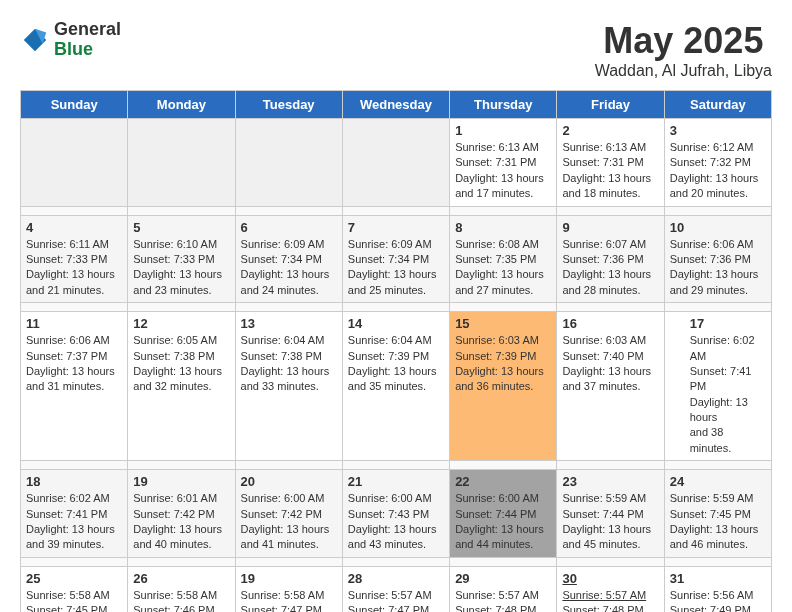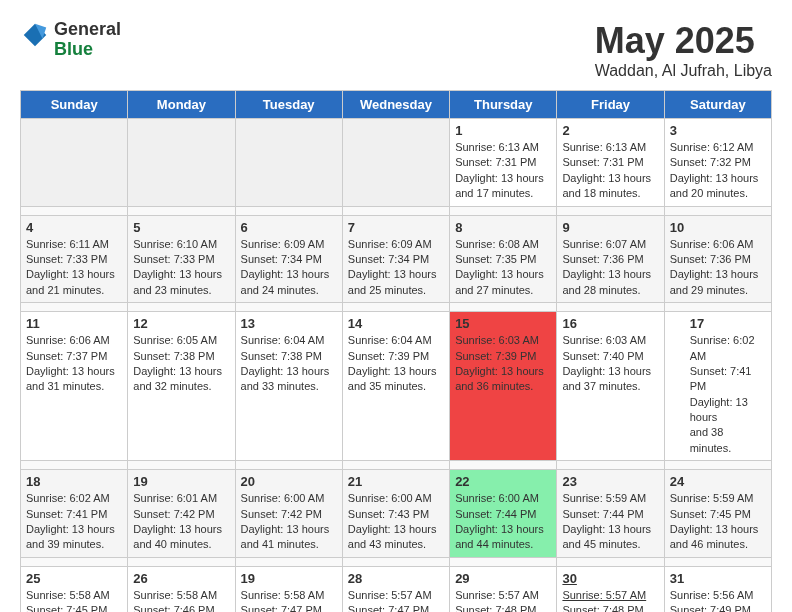--- a/index.html
+++ b/index.html
@@ -11,21 +11,21 @@
       padding: 20px;
     }
     .header {
       display: flex;
       justify-content: space-between;
       align-items: flex-start;
       margin-bottom: 10px;
     }
     .logo {
       display: flex;
-      align-items: flex-start;
+      align-items: center;
     }
     .logo-text {
       display: flex;
       flex-direction: column;
       line-height: 1.1;
     }
     .logo-general {
       font-size: 18px;
       font-weight: bold;
       color: #333;
@@ -34,21 +34,21 @@
       font-size: 18px;
       font-weight: bold;
       color: #15803d;
     }
     .logo-icon {
       width: 30px;
       height: 30px;
       margin-right: 4px;
     }
     .title-section {
-      text-align: left;
+      text-align: center;
     }
     .month-title {
       font-size: 36px;
       font-weight: bold;
       color: #333;
     }
     .location {
       font-size: 16px;
       color: #333;
     }
@@ -254,21 +254,21 @@
 Daylight: 13 hours
 and 33 minutes.</div>
         </td>
         <td style="background: rgb(255, 255, 255); margin-top: 37px;">
           <span class="day-num">14</span>
           <div class="day-info" style="white-space: pre-line;">Sunrise: 6:04 AM
 Sunset: 7:39 PM
 Daylight: 13 hours
 and 35 minutes.</div>
         </td>
-        <td style="background: #ef4444;">
+        <td style="background: #fdba74;">
           <span class="day-num">15</span>
           <div class="day-info" style="white-space: pre-line;">Sunrise: 6:03 AM
 Sunset: 7:39 PM
 Daylight: 13 hours
 and 36 minutes.</div>
         </td>
         <td style="background: rgb(255, 255, 255);">
           <span class="day-num">16</span>
           <div class="day-info" style="white-space: pre-line;">Sunrise: 6:03 AM
 Sunset: 7:40 PM
@@ -314,21 +314,21 @@
 Daylight: 13 hours
 and 41 minutes.</div>
         </td>
         <td style="background: rgb(245, 245, 245);">
           <span class="day-num">21</span>
           <div class="day-info" style="white-space: pre-line;">Sunrise: 6:00 AM
 Sunset: 7:43 PM
 Daylight: 13 hours
 and 43 minutes.</div>
         </td>
-        <td style="background: #86efac;">
+        <td style="background: #a3a3a3;">
           <span class="day-num">22</span>
           <div class="day-info" style="white-space: pre-line;">Sunrise: 6:00 AM
 Sunset: 7:44 PM
 Daylight: 13 hours
 and 44 minutes.</div>
         </td>
         <td style="background: rgb(245, 245, 245);">
           <span class="day-num">23</span>
           <div class="day-info" style="white-space: pre-line;">Sunrise: 5:59 AM
 Sunset: 7:44 PM

